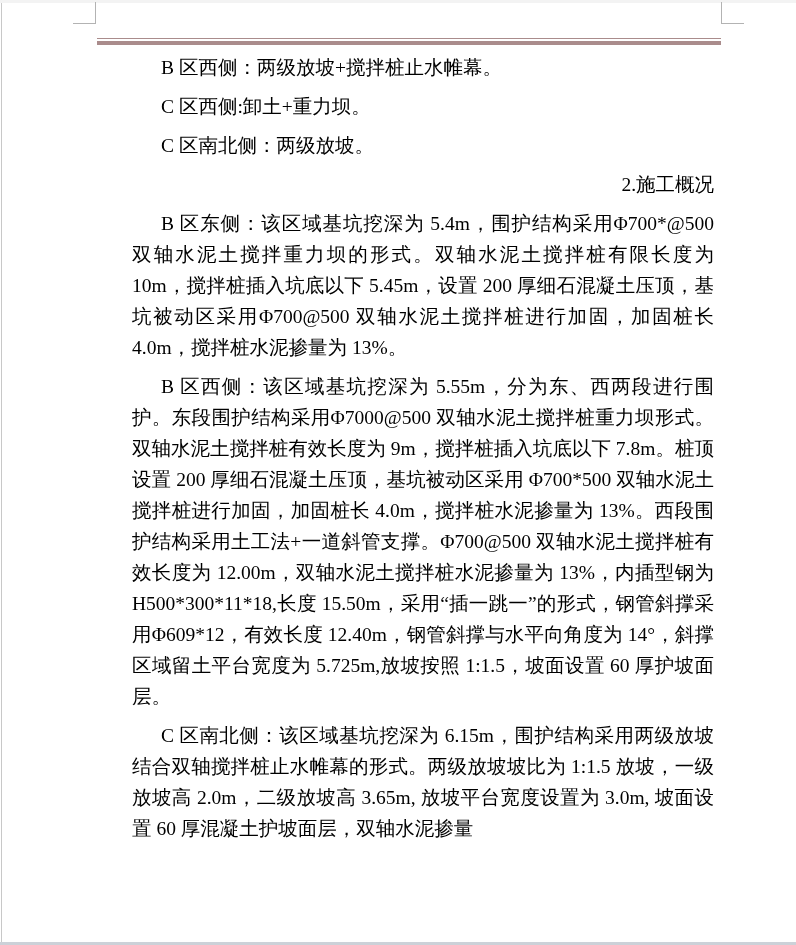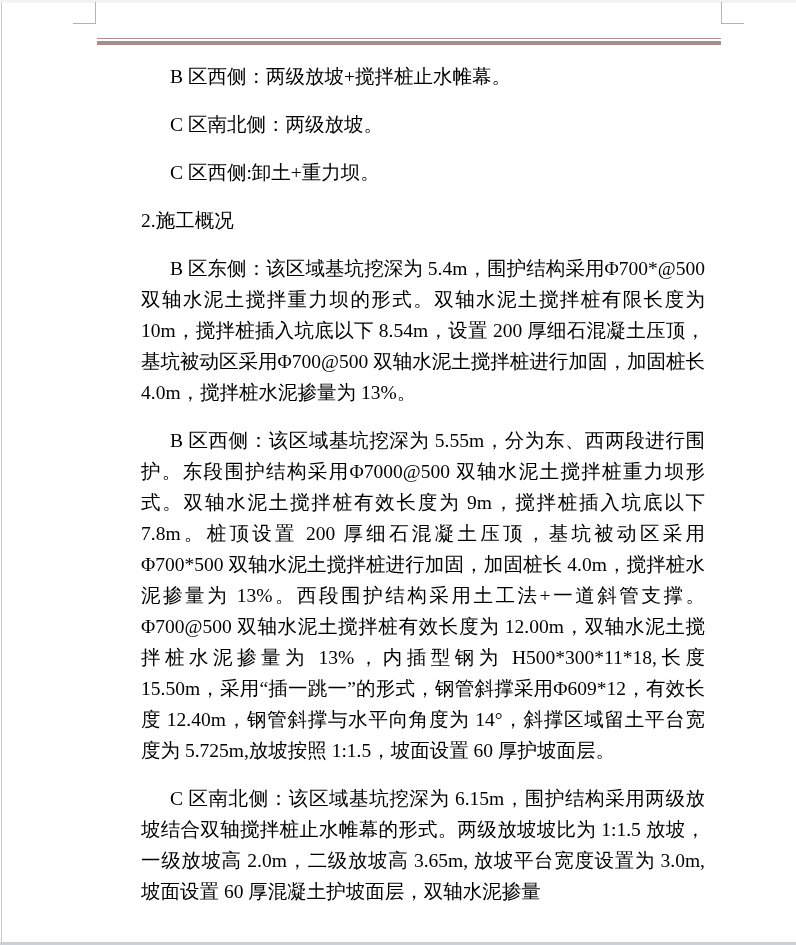--- a/index.html
+++ b/index.html
@@ -44,48 +44,48 @@
   }
   .header-rule .thick {
     margin-top: 2px; height: 4px; background: #aa8c8c;
   }
   
   .content {
     position: absolute; left: 124px; top: 44px; width: 598px;
     font-size: 19.5px; line-height: 31px; color: #000000;
   }
   .content p {
-    margin: 17px;
+    margin: 8px;
     text-align: justify;
     text-justify: inter-character;
     text-indent: 29px;
   }
   .content p.intro { text-align: left; }
-  .content p.heading { text-indent: 0; text-align: left; }
+  .content p.heading { text-indent: 0; text-align: right; }
 </style>
 </head>
 <body>
 
 <div class="page">
 
   <div class="top-edge"></div>
   <div class="left-edge"></div>
 
   <div class="mark-tl"></div>
   <div class="mark-tr"></div>
 
   <div class="header-rule">
     <div class="thick"></div>
   </div>
 
   <div class="content">
     <p class="intro">B 区西侧：两级放坡+搅拌桩止水帷幕。</p>
+    <p class="intro">C 区西侧:卸土+重力坝。</p>
     <p class="intro">C 区南北侧：两级放坡。</p>
-    <p class="intro">C 区西侧:卸土+重力坝。</p>
     <p class="heading">2.施工概况</p>
-    <p>B 区东侧：该区域基坑挖深为 5.4m，围护结构采用Φ700*@500 双轴水泥土搅拌重力坝的形式。双轴水泥土搅拌桩有限长度为 10m，搅拌桩插入坑底以下 8.54m，设置 200 厚细石混凝土压顶，基坑被动区采用Φ700@500 双轴水泥土搅拌桩进行加固，加固桩长 4.0m，搅拌桩水泥掺量为 13%。</p>
+    <p>B 区东侧：该区域基坑挖深为 5.4m，围护结构采用Φ700*@500 双轴水泥土搅拌重力坝的形式。双轴水泥土搅拌桩有限长度为 10m，搅拌桩插入坑底以下 5.45m，设置 200 厚细石混凝土压顶，基坑被动区采用Φ700@500 双轴水泥土搅拌桩进行加固，加固桩长 4.0m，搅拌桩水泥掺量为 13%。</p>
     <p>B 区西侧：该区域基坑挖深为 5.55m，分为东、西两段进行围护。东段围护结构采用Φ7000@500 双轴水泥土搅拌桩重力坝形式。双轴水泥土搅拌桩有效长度为 9m，搅拌桩插入坑底以下 7.8m。桩顶设置 200 厚细石混凝土压顶，基坑被动区采用 Φ700*500 双轴水泥土搅拌桩进行加固，加固桩长 4.0m，搅拌桩水泥掺量为 13%。西段围护结构采用土工法+一道斜管支撑。Φ700@500 双轴水泥土搅拌桩有效长度为 12.00m，双轴水泥土搅拌桩水泥掺量为 13%，内插型钢为 H500*300*11*18,长度 15.50m，采用“插一跳一”的形式，钢管斜撑采用Φ609*12，有效长度 12.40m，钢管斜撑与水平向角度为 14°，斜撑区域留土平台宽度为 5.725m,放坡按照 1:1.5，坡面设置 60 厚护坡面层。</p>
     <p>C 区南北侧：该区域基坑挖深为 6.15m，围护结构采用两级放坡结合双轴搅拌桩止水帷幕的形式。两级放坡坡比为 1:1.5 放坡，一级放坡高 2.0m，二级放坡高 3.65m, 放坡平台宽度设置为 3.0m, 坡面设置 60 厚混凝土护坡面层，双轴水泥掺量</p>
   </div>
 
   <div class="bottom-edge"></div>
 
 </div>
 
 </body></html>

